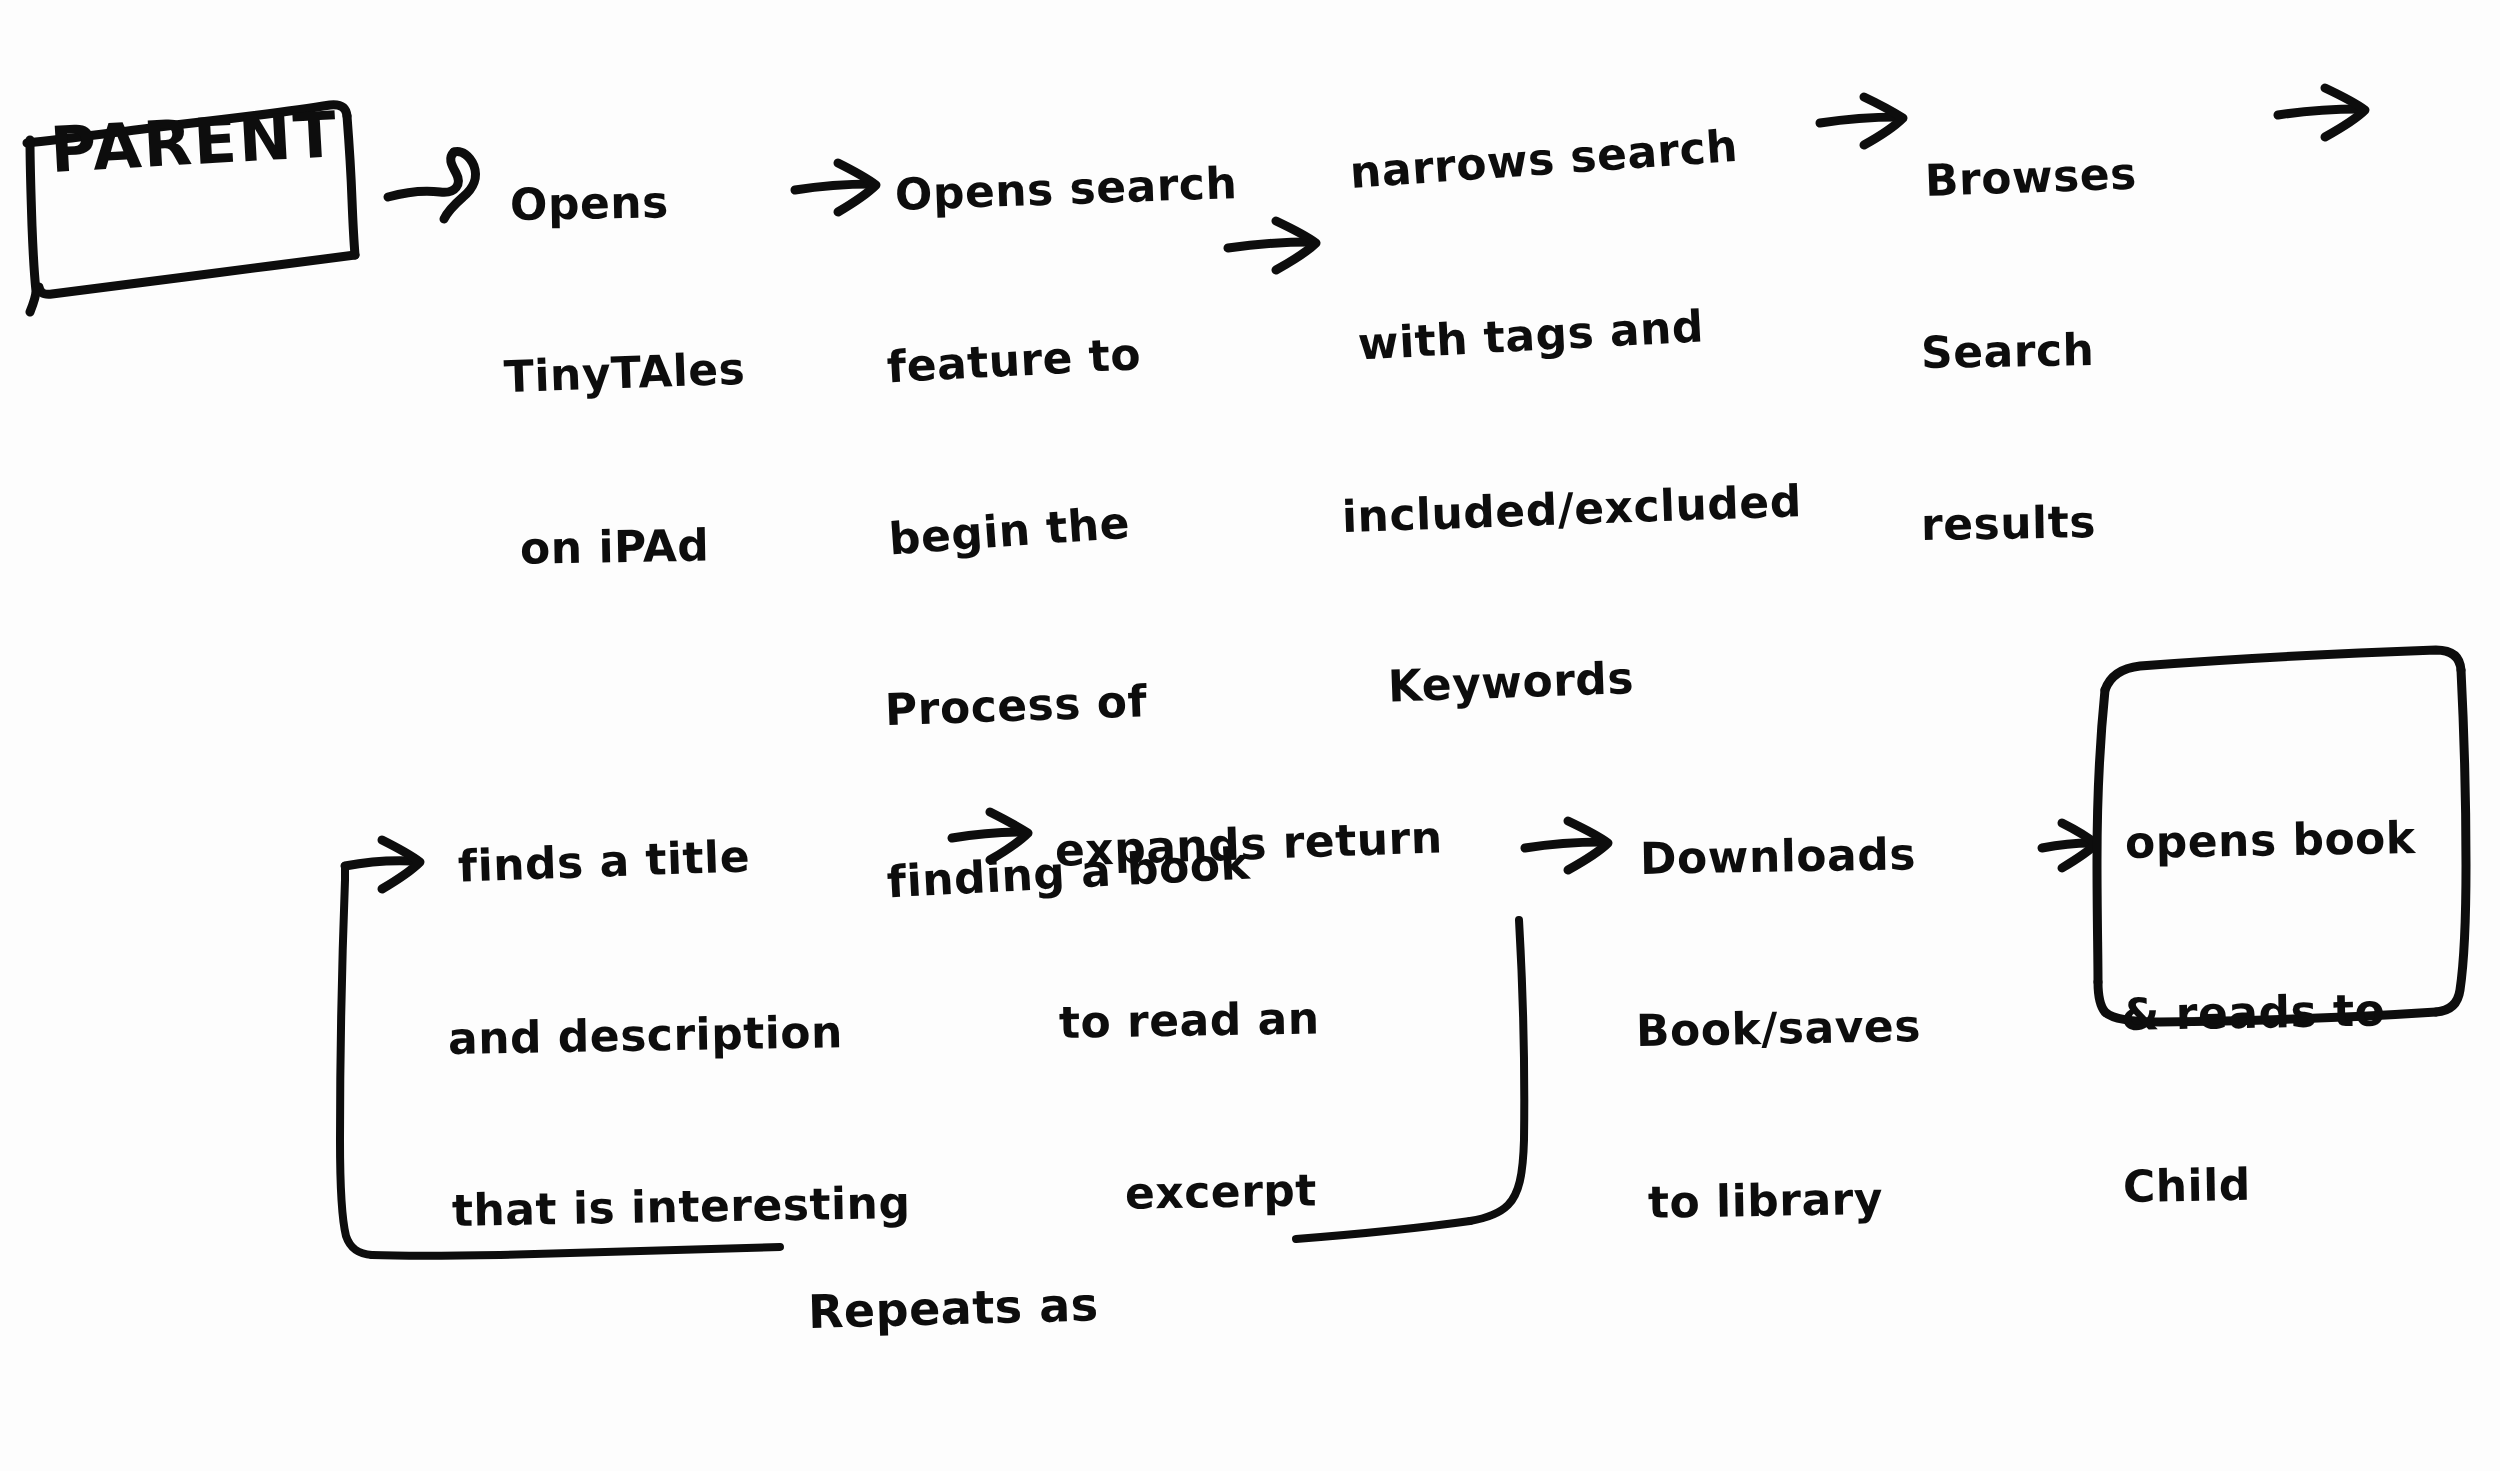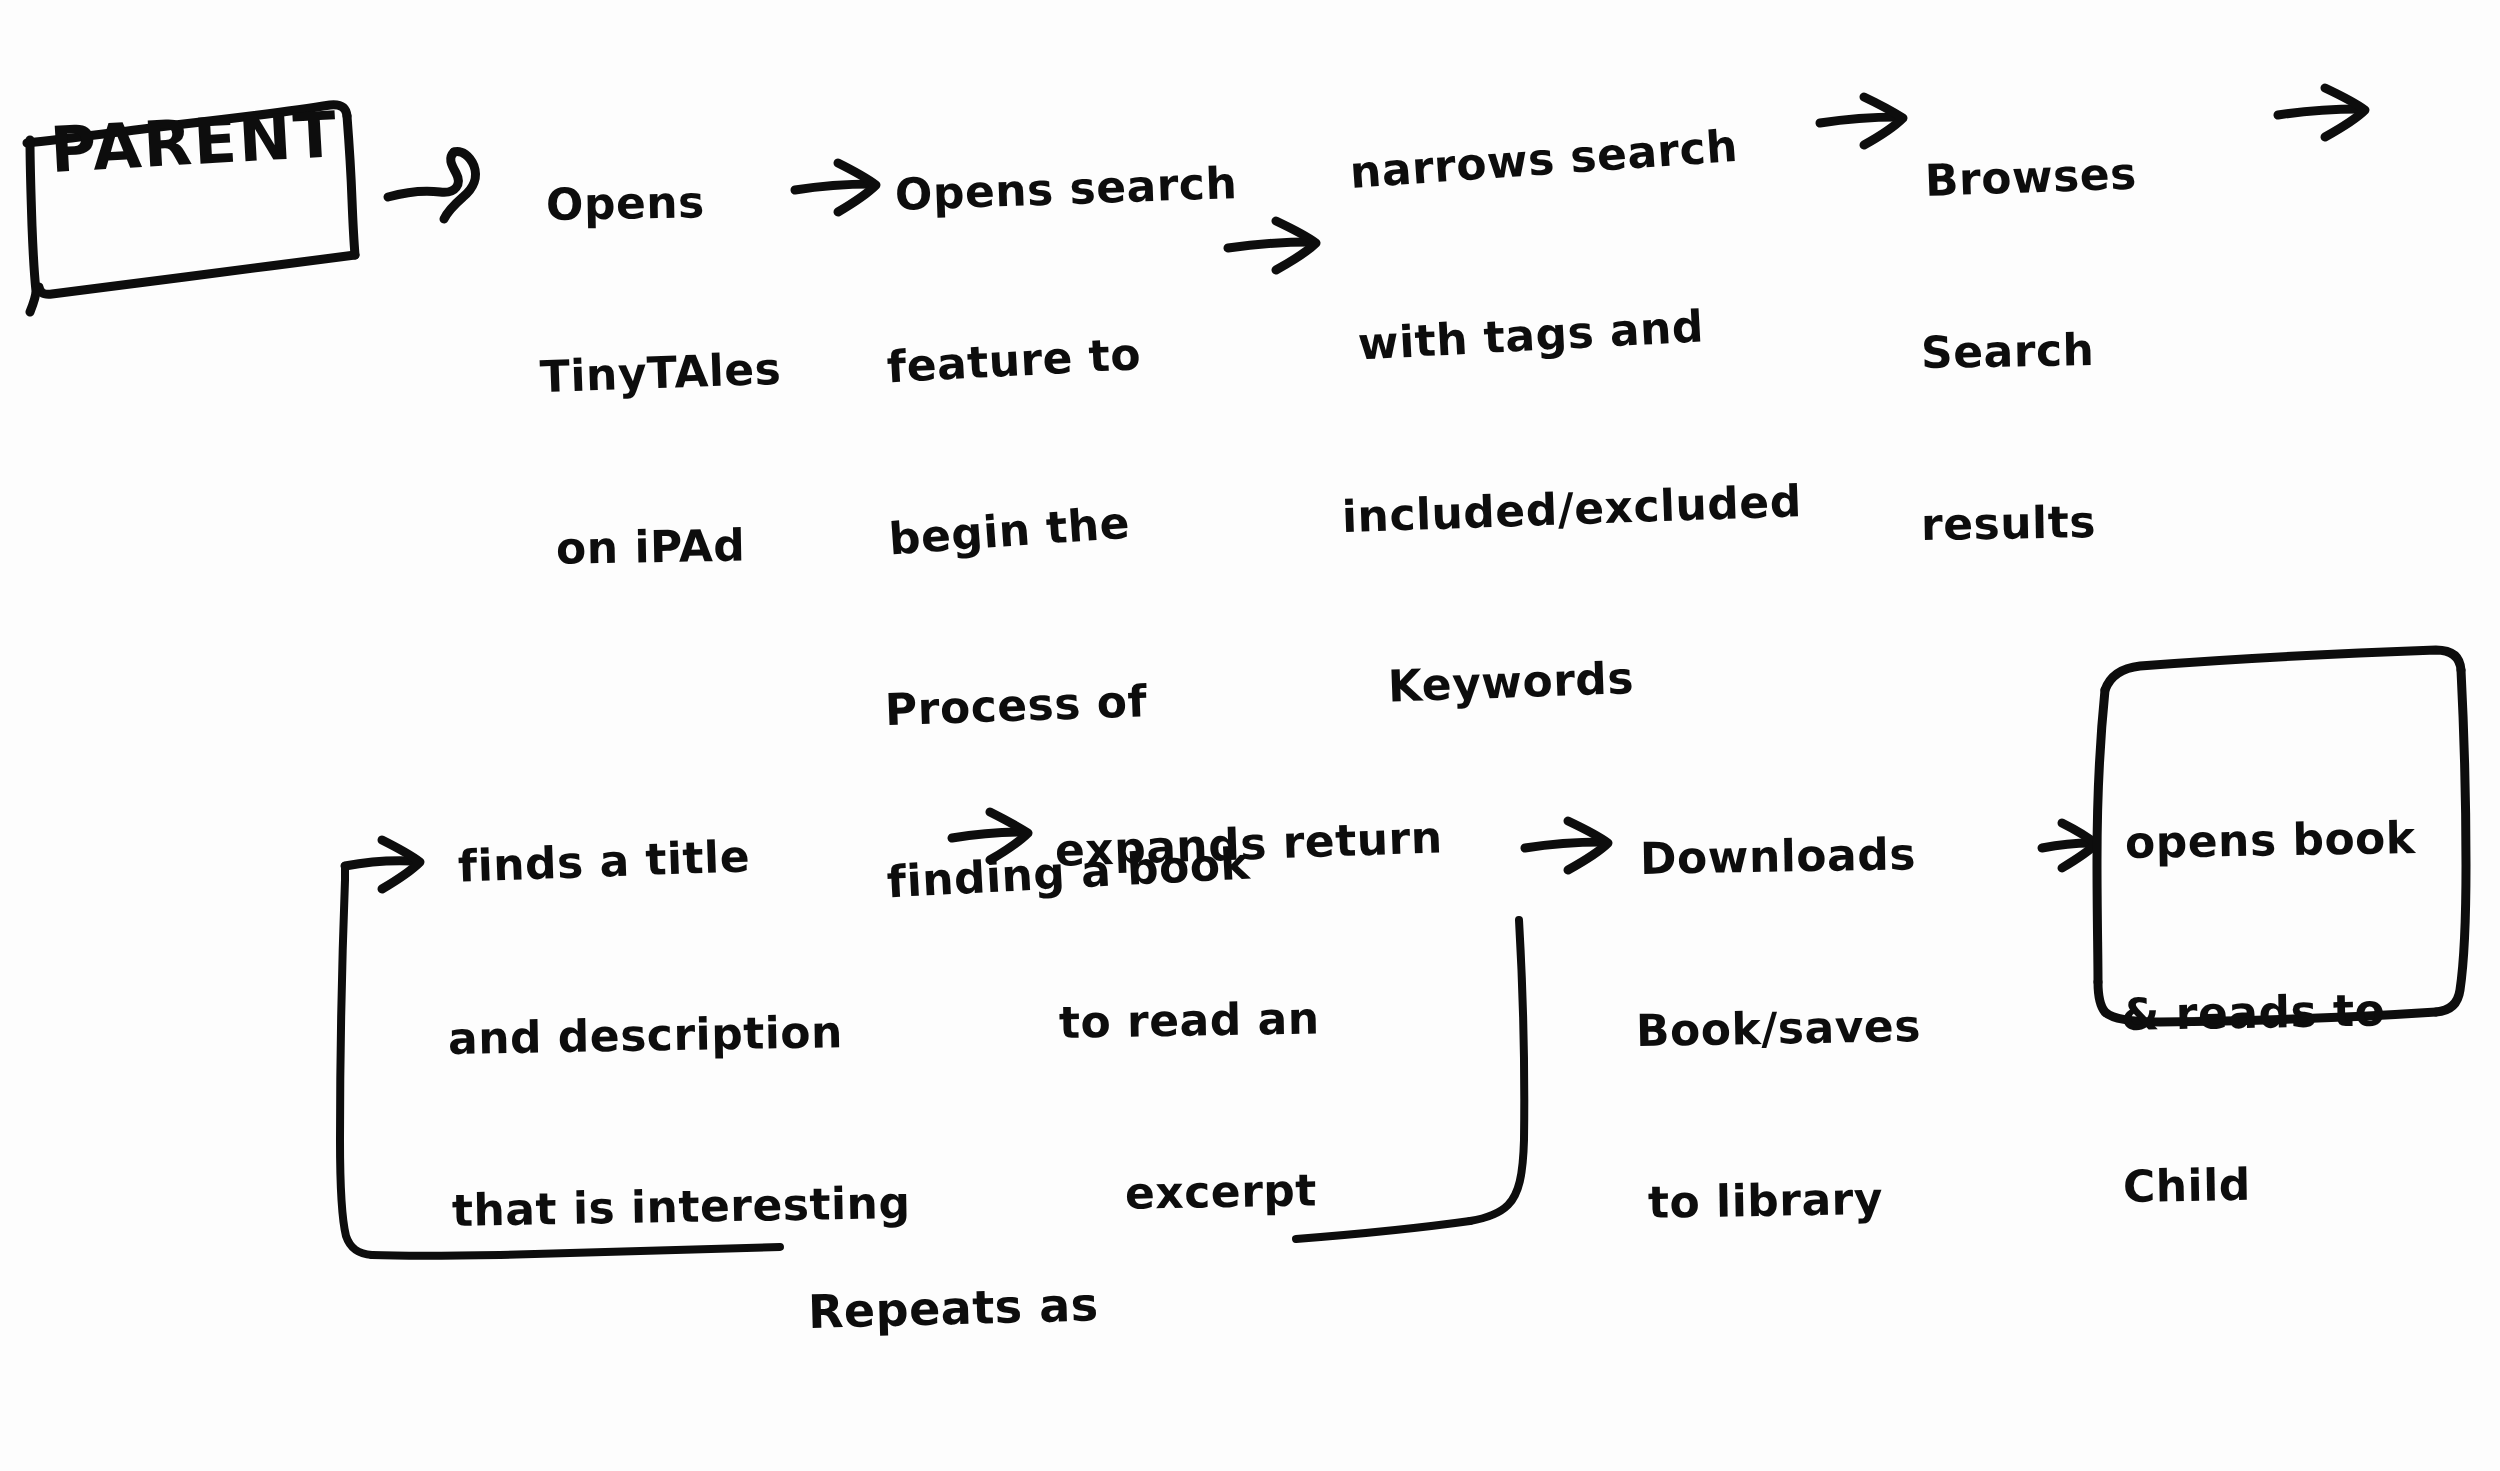--- a/index.html
+++ b/index.html
@@ -195,21 +195,21 @@
       <path class="ink loop" d="M 780,1247 C 700,1250 600,1253 500,1255 C 440,1256 400,1256 372,1255" style="stroke: rgb(13, 13, 13);"></path>
 
       <path class="ink loop" d="M 372,1255 C 358,1254 350,1248 346,1236 C 342,1220 340,1190 340,1140
                C 340,1060 342,960 345,880 C 345,872 345,868 345,866" style="stroke: rgb(13, 13, 13);"></path>
     </g>
 
   </svg>
 
   <div class="hw" id="node-parent-label" style="color: rgb(13, 13, 13);">PARENT</div>
 
-  <div class="hw" id="step-open-app" style="color: rgb(13, 13, 13); margin-left: 36px;">
+  <div class="hw" id="step-open-app" style="color: rgb(13, 13, 13);">
     <span class="ln">Opens</span>
     <span class="ln">TinyTAles</span>
     <span class="ln">on iPAd</span>
   </div>
 
   <div class="hw" id="step-open-search" style="color: rgb(13, 13, 13);">
     <span class="ln">Opens search</span>
     <span class="ln">feature to</span>
     <span class="ln">begin the</span>
     <span class="ln">Process of</span>

